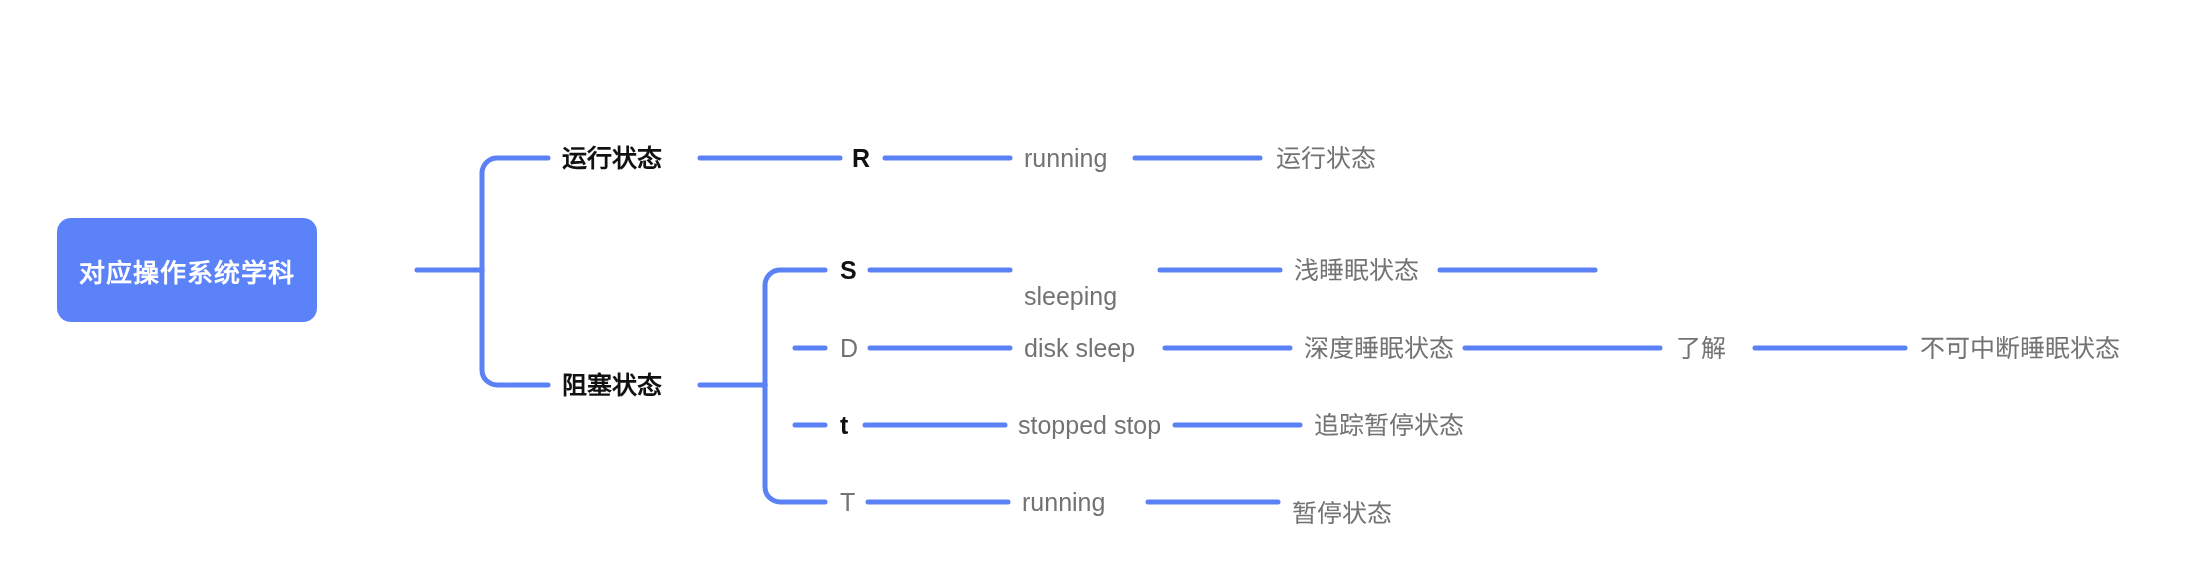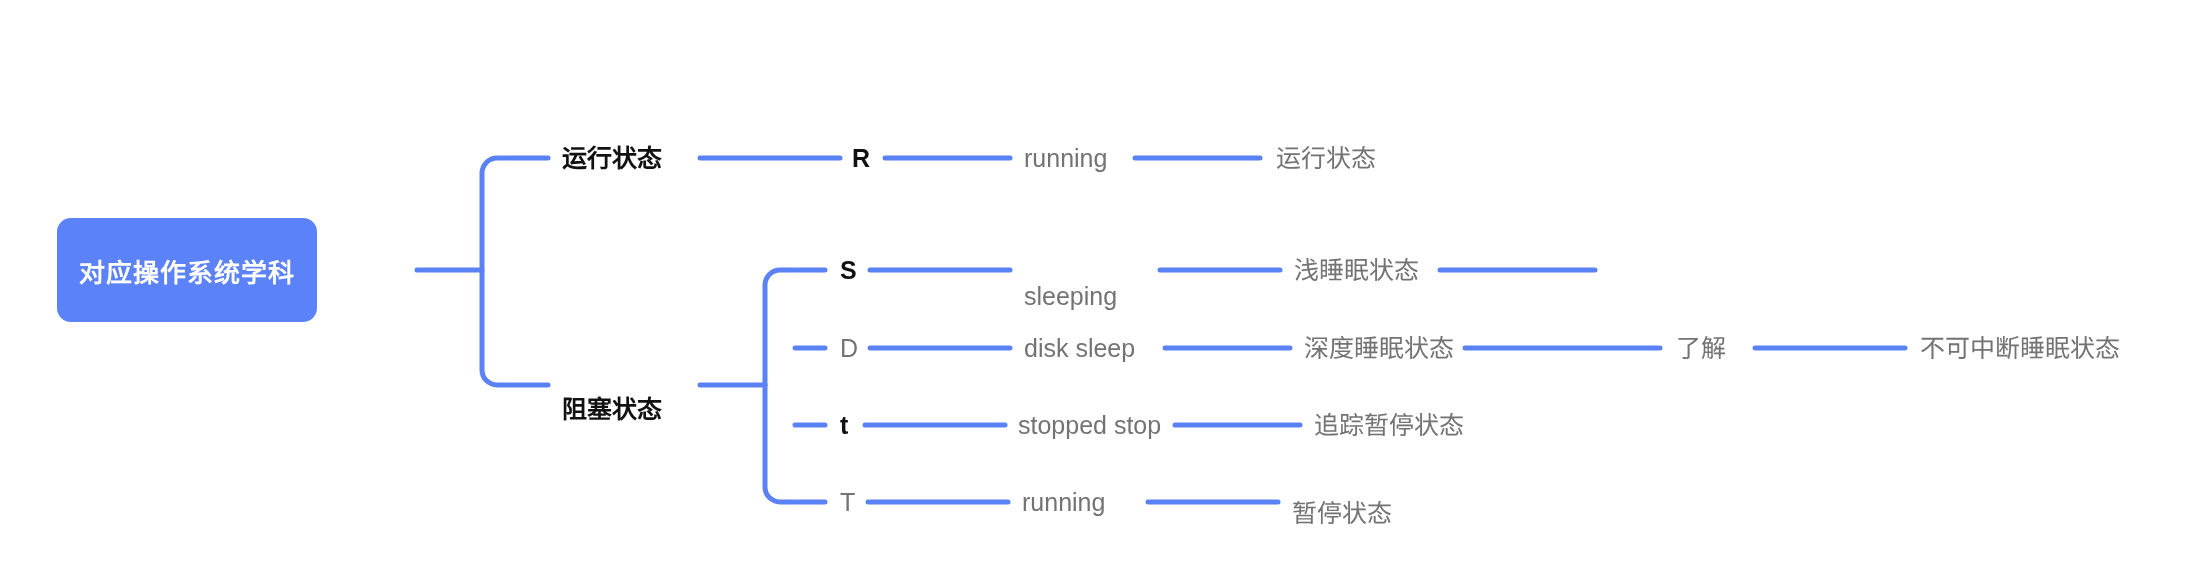--- a/index.html
+++ b/index.html
@@ -108,21 +108,21 @@
   <div class="root-node">对应操作系统学科</div>
 
   <div class="node bold" style="left:562px; top:158px;">运行状态</div>
 
   <div class="node bold" style="left:852px; top:158px;">R</div>
 
   <div class="node" style="left:1024px; top:158px;">running</div>
 
   <div class="node" style="left:1276px; top:158px;">运行状态</div>
 
-  <div class="node bold" style="left:562px; top:385px;margin-top:24px;">阻塞状态</div>
+  <div class="node bold" style="left:562px; top:385px;">阻塞状态</div>
 
   <div class="node bold" style="left:840px; top:270px;">S</div>
   <div class="node" style="left:1024px; top:270px;margin-top:26px;">sleeping</div>
   <div class="node" style="left:1294px; top:270px;">浅睡眠状态</div>
 
   <div class="node" style="left:840px; top:348px;">D</div>
   <div class="node" style="left:1024px; top:348px;">disk sleep</div>
   <div class="node" style="left:1304px; top:348px;">深度睡眠状态</div>
   <div class="node" style="left:1676px; top:348px;">了解</div>
   <div class="node" style="left:1920px; top:348px;">不可中断睡眠状态</div>

